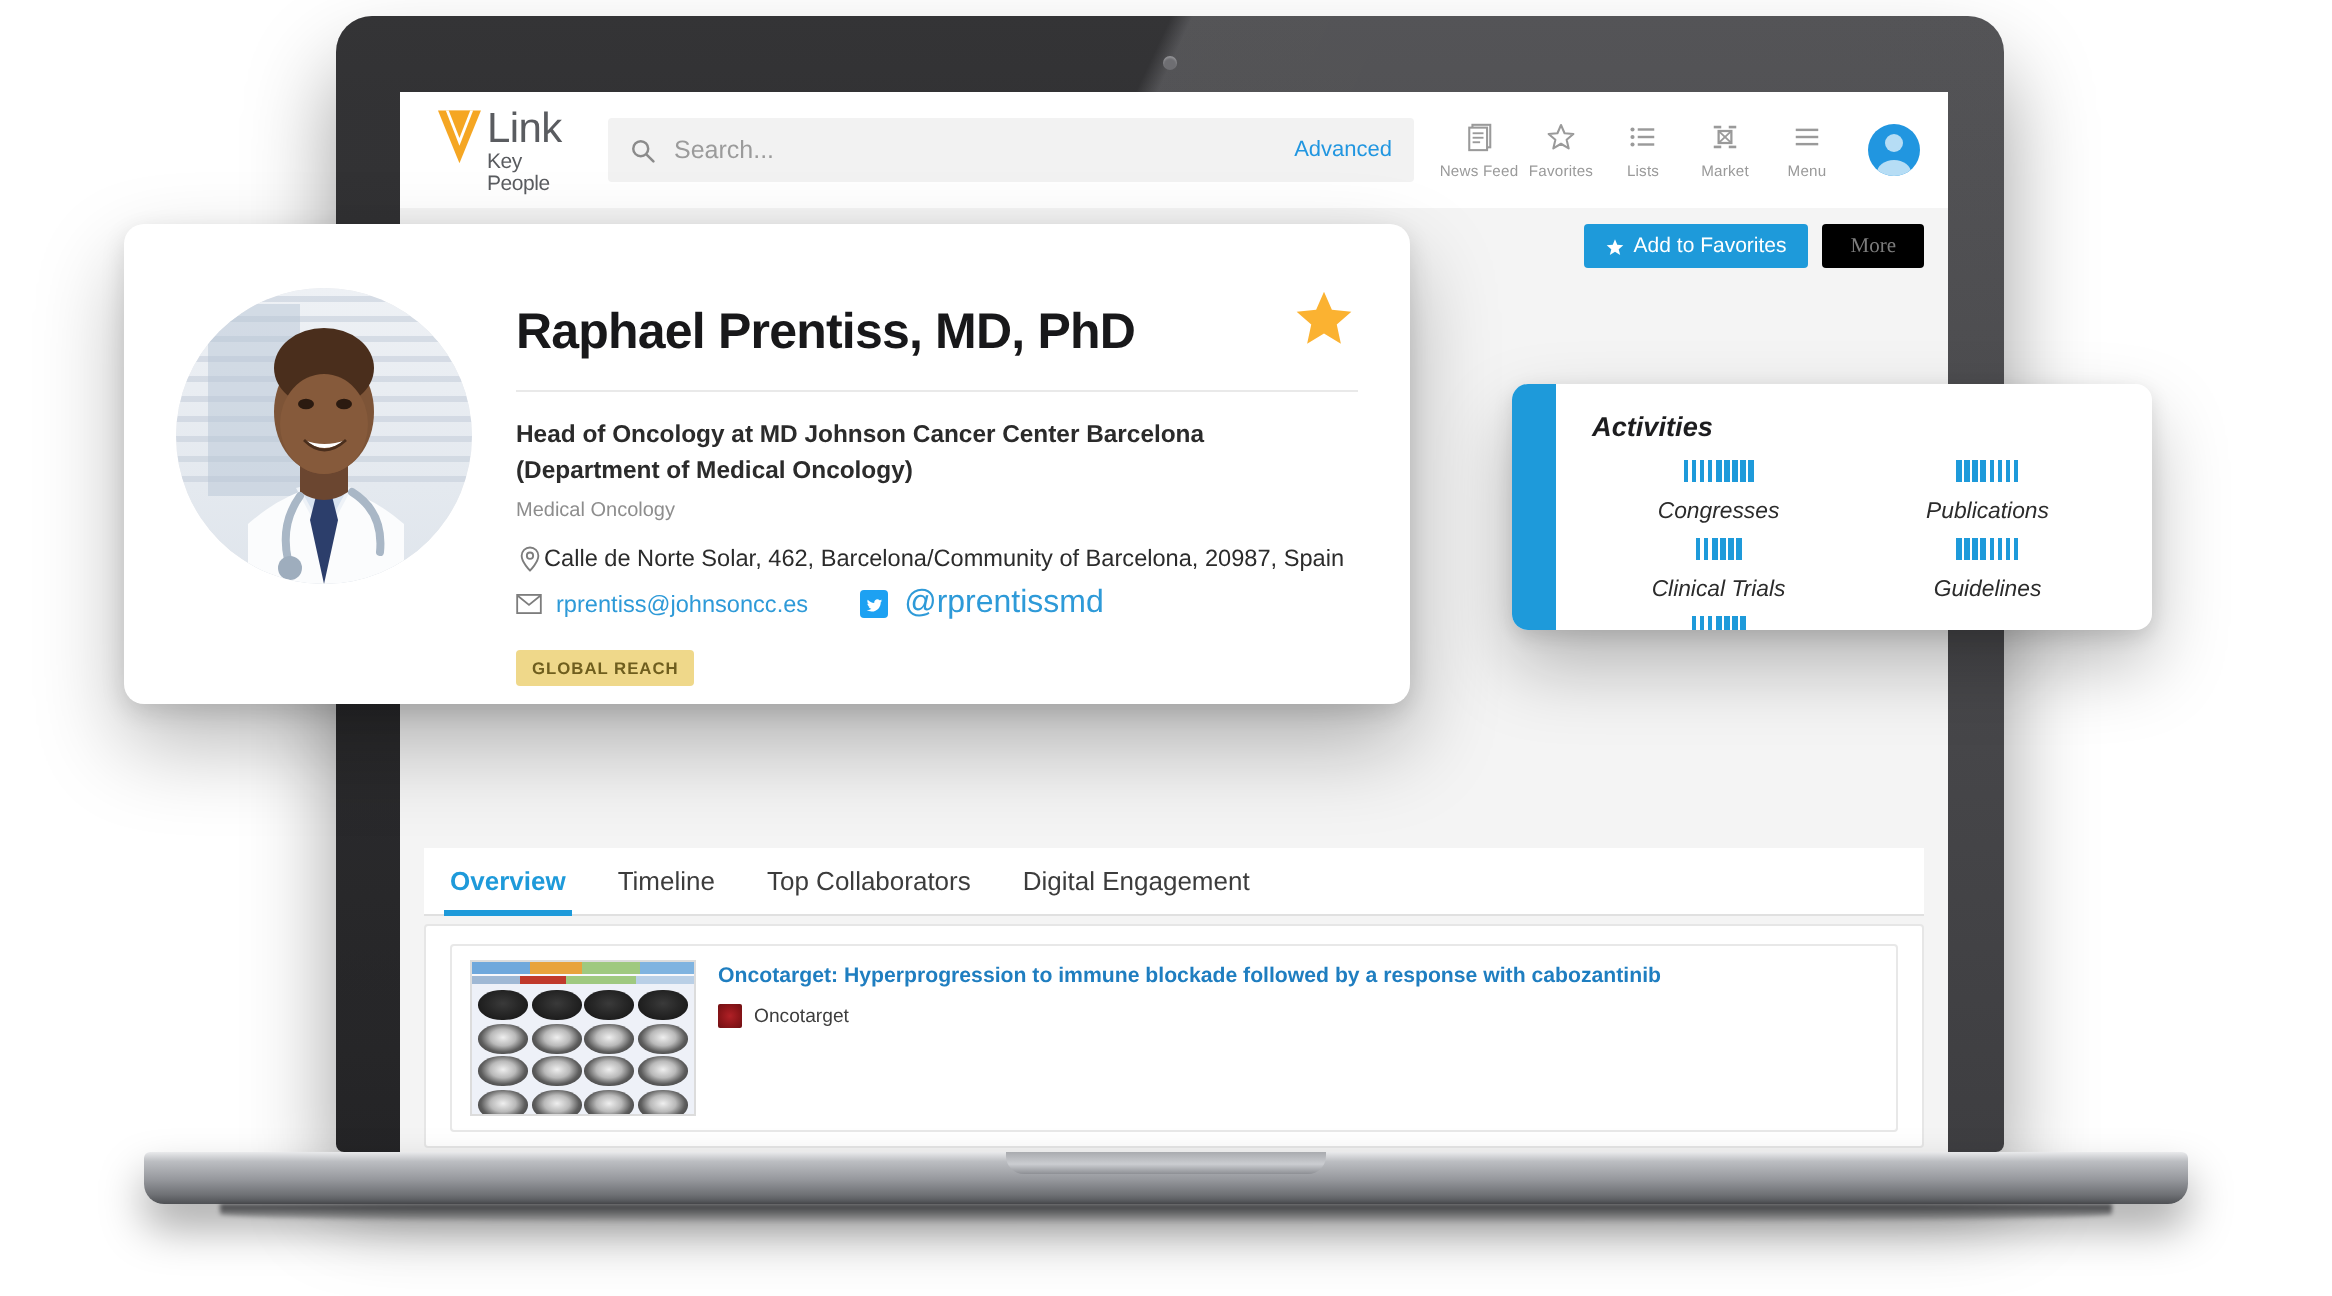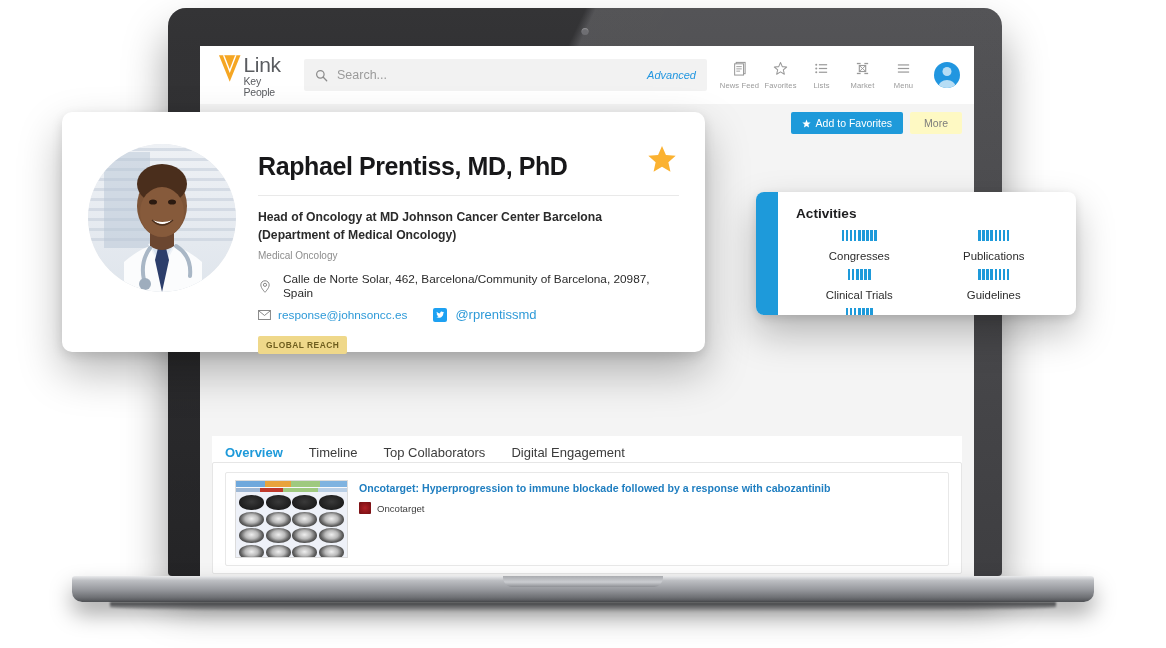--- a/index.html
+++ b/index.html
@@ -66,21 +66,21 @@
   .search-wrap {
     flex: 1; display: flex; align-items: center; height: 32px;
     background: #f2f2f2; border-radius: 2px; margin: 0 12px 0 10px; padding: 0 11px;
   }
   .search-icon { width: 13px; height: 13px; margin-right: 9px; flex: none; }
   .search-input {
     flex: 1; border: 0; background: transparent; outline: none;
     font-family: "Liberation Sans", sans-serif; font-size: 12.5px; color: #3a3a3a;
   }
   .search-input::placeholder { color: #9b9b9b; }
-  .advanced-link { font-size: 11px; color: #2196e0; cursor: pointer; white-space: nowrap; font-style: italic; }
+  .advanced-link { font-size: 11px; color: #2196e0; cursor: pointer; white-space: nowrap; }
 
   .nav-icons { display: flex; align-items: center; gap: 0; }
   .nav-item {
     width: 41px; display: flex; flex-direction: column; align-items: center;
     gap: 4px; cursor: pointer;
   }
   .nav-glyph { height: 16px; display: flex; align-items: center; justify-content: center; }
   .nav-label { font-size: 7.6px; color: #9a9a9a; letter-spacing: .1px; }
   .avatar {
     width: 26px; height: 26px; border-radius: 50%; margin-left: 10px;
@@ -100,28 +100,28 @@
   .action-row {
     position: absolute; right: 12px; top: 8px; display: flex; align-items: center; gap: 7px;
   }
   .btn-fav {
     background: #1e9ada; color: #fff; border: 0; border-radius: 2px;
     height: 22px; padding: 4px 11px; font-size: 10.5px; cursor: pointer;
     display: flex; align-items: center; gap: 5px;
     font-family: "Liberation Sans", sans-serif;
   }
   .btn-more {
-    background: #fef9c3; color: #7c7c7c; border: 0; border-radius: 2px;
+    background: #000000; color: #7c7c7c; border: 0; border-radius: 2px;
     height: 22px; padding: 0 14px; font-size: 10.5px; cursor: pointer;
-    font-family: Liberation Sans, sans-serif;
+    font-family: Liberation Serif, serif;
   }
 
   
   .tabs {
-    position: absolute; left: 12px; top: 332px; width: 750px; height: 34px;
+    position: absolute; left: 12px; top: 320px; width: 750px; height: 34px;
     border-bottom: 1px solid #e0e0e0; display: flex; align-items: flex-end; gap: 0;
     background: #fff;
   }
   .tab {
     font-size: 13px; color: #3c3c3c; padding: 0 13px 9px 13px; cursor: pointer;
     position: relative; white-space: nowrap;
   }
   .tab.active { color: #1e9ada; font-weight: bold; }
   .tab.active::after {
     content: ""; position: absolute; left: 10px; right: 10px; bottom: -1px;
@@ -184,42 +184,42 @@
     overflow: hidden; position: relative; background: #e8eaee;
   }
   .profile-main { flex: 1; min-width: 0; position: relative; padding-top: 18px; }
   .star-badge { position: absolute; right: 2px; top: 10px; width: 30px; height: 30px; cursor: pointer; }
   .prof-name {
     font-size: 25px; color: #18181a; font-weight: bold; letter-spacing: -.4px;
     padding-bottom: 14px; border-bottom: 1px solid #e9e9e9; margin-right: 0;
   }
   .prof-role { font-size: 12.2px; color: #2b2b2b; font-weight: bold; line-height: 1.45; margin-top: 13px; }
   .prof-spec { font-size: 10px; color: #8d8d8d; margin-top: 6px; }
-  .prof-line { display: flex; align-items: center; gap: 12px; margin-top: 11px; font-size: 11.8px; color: #2b2b2b; }
+  .prof-line { display: flex; align-items: center; gap: 1px; margin-top: 11px; font-size: 11.8px; color: #2b2b2b; }
   .prof-line.contacts { gap: 0; margin-top: 7px; }
   .ico { width: 13px; height: 13px; flex: none; display: flex; align-items: center; justify-content: center; }
   .mail-link { font-size: 11.8px; color: #2e9ad8; margin-left: 7px; cursor: pointer; }
   .tw-icon {
     width: 14px; height: 14px; border-radius: 2px; background: #1da1f2; margin-left: 26px;
     display: flex; align-items: center; justify-content: center; flex: none; cursor: pointer;
   }
-  .tw-handle { font-size: 13px; color: #2e9ad8; margin-left: 8px; cursor: pointer; }
+  .tw-handle { font-size: 16px; color: #2e9ad8; margin-left: 8px; cursor: pointer; }
   .reach-badge {
     display: inline-block; margin-top: 14px; background: #efd88a; color: #6f5e1e;
     font-size: 8.4px; font-weight: bold; letter-spacing: .5px; padding: 4px 8px; border-radius: 2px;
   }
 
   
   .activities {
     position: absolute; left: 756px; top: 192px; width: 320px; height: 123px;
     background: #fff; border-radius: 8px; display: flex; overflow: hidden;
     box-shadow: 0 18px 38px rgba(0,0,0,.26), 0 3px 10px rgba(0,0,0,.12);
   }
   .act-accent { width: 22px; background: #1e9ada; flex: none; }
-  .act-inner { flex: 1; padding: 14px 19px 0 18px; }
+  .act-inner { flex: 1; padding: 14px 19px 0 18px; font-style: italic; }
   .act-title { font-size: 13.6px; font-weight: bold; color: #1d1d1f; margin-bottom: 9px; }
   .act-grid { display: grid; grid-template-columns: 1fr 1fr; row-gap: 7px; column-gap: 8px; }
   .act-item { display: flex; align-items: center; gap: 9px; flex-direction: column; }
   .meter { display: flex; gap: 1.5px; height: 11px; flex: none; }
   .meter i { display: block; width: 2.6px; height: 11px; background: #1e9ada; }
   .act-label { font-size: 11.4px; color: #2b2b2b; white-space: nowrap; }
 </style>
 </head>
 <body>
 
@@ -472,21 +472,21 @@
         <span>Calle de Norte Solar, 462, Barcelona/Community of Barcelona, 20987, Spain</span>
       </div>
 
       <div class="prof-line contacts">
         <span class="ico">
           <svg width="13" height="10" viewBox="0 0 14 11">
             <rect x="0.5" y="0.5" width="13" height="10" fill="none" stroke="#7d7d7d" stroke-width="1"></rect>
             <polyline points="0.8,1 7,6 13.2,1" fill="none" stroke="#7d7d7d" stroke-width="1"></polyline>
           </svg>
         </span>
-        <span class="mail-link">response@johnsoncc.es</span>
+        <span class="mail-link">rprentiss@johnsoncc.es</span>
         <span class="tw-icon">
           <svg width="9" height="9" viewBox="0 0 16 16">
             <path d="M14.3 4.1c-.5.2-1 .4-1.6.5.6-.4 1-.9 1.2-1.6-.5.3-1.1.6-1.8.7-.5-.5-1.2-.9-2-.9-1.5 0-2.8 1.2-2.8 2.8 0 .2 0 .4.1.6-2.3-.1-4.4-1.2-5.8-2.9-.3.4-.4.9-.4 1.4 0 1 .5 1.8 1.2 2.3-.4 0-.9-.1-1.2-.3 0 1.3.9 2.4 2.2 2.7-.2.1-.5.1-.7.1-.2 0-.4 0-.5-.1.4 1.1 1.4 1.9 2.6 1.9-1 .8-2.2 1.2-3.5 1.2h-.7c1.3.8 2.8 1.3 4.4 1.3 5.2 0 8.1-4.3 8.1-8.1v-.4c.6-.4 1.1-.9 1.4-1.5z" fill="#fff"></path>
           </svg>
         </span>
         <span class="tw-handle">@rprentissmd</span>
       </div>
 
       <span class="reach-badge">GLOBAL REACH</span>
     </div>

